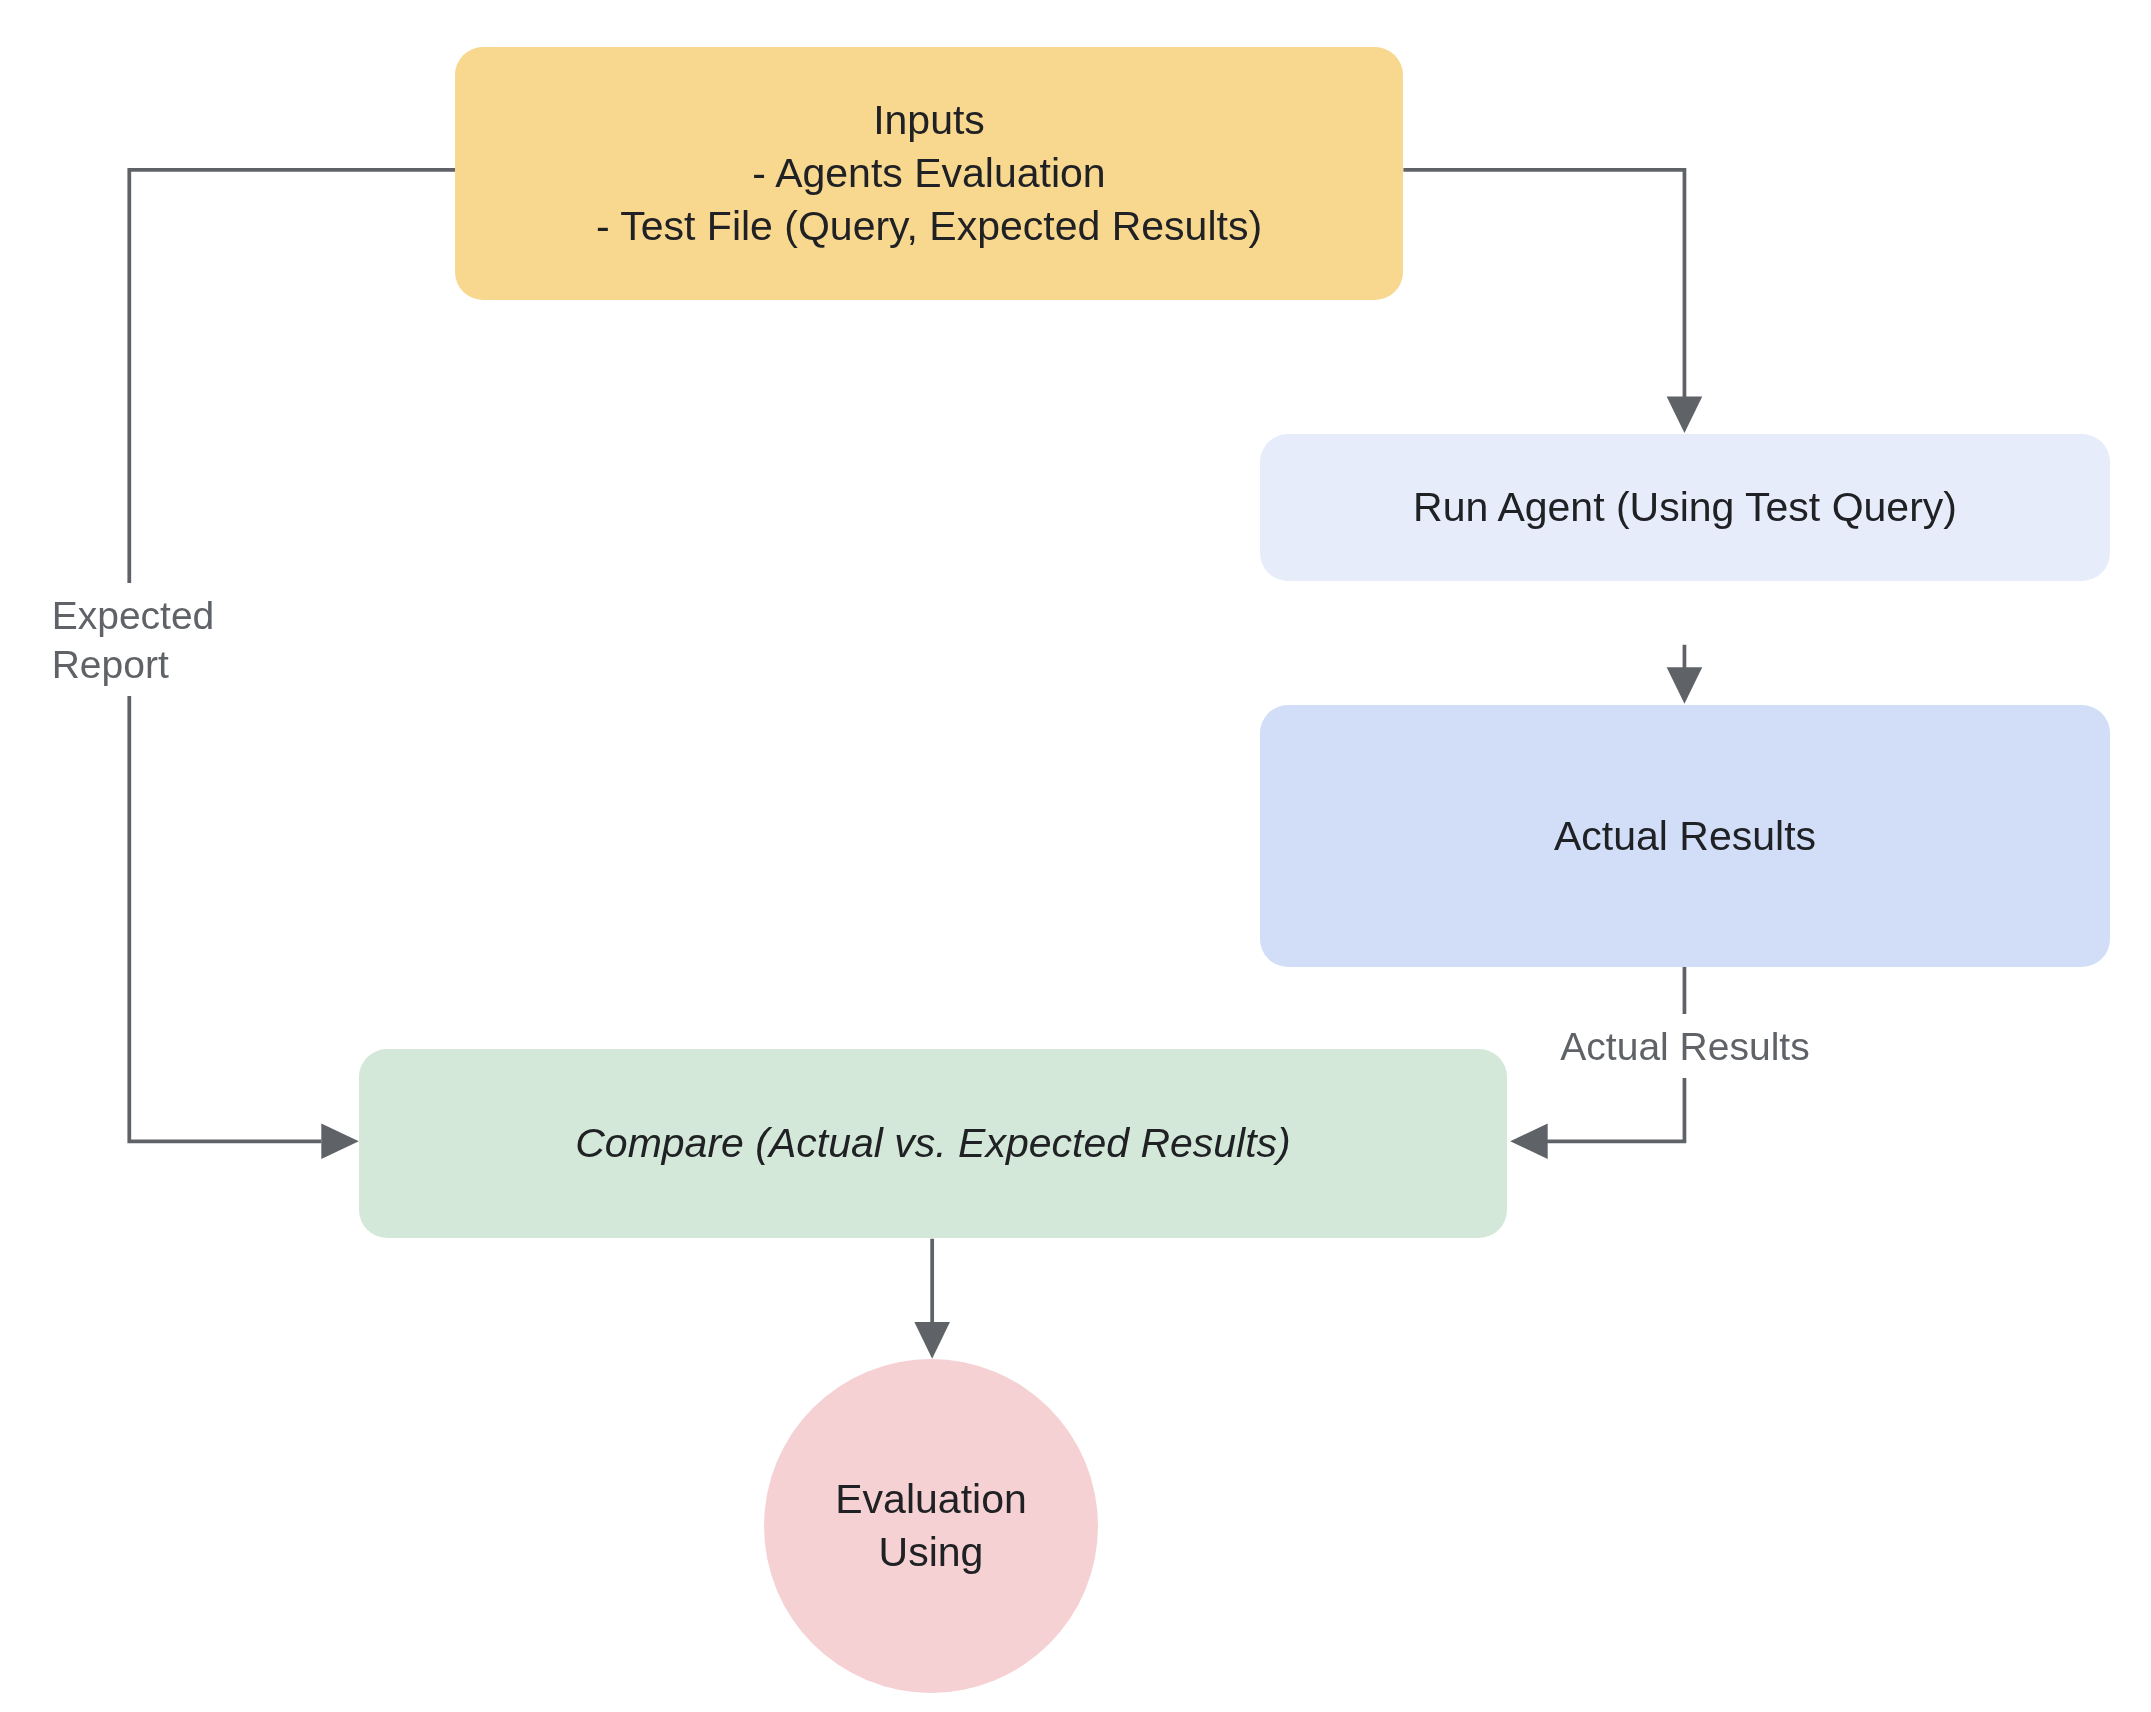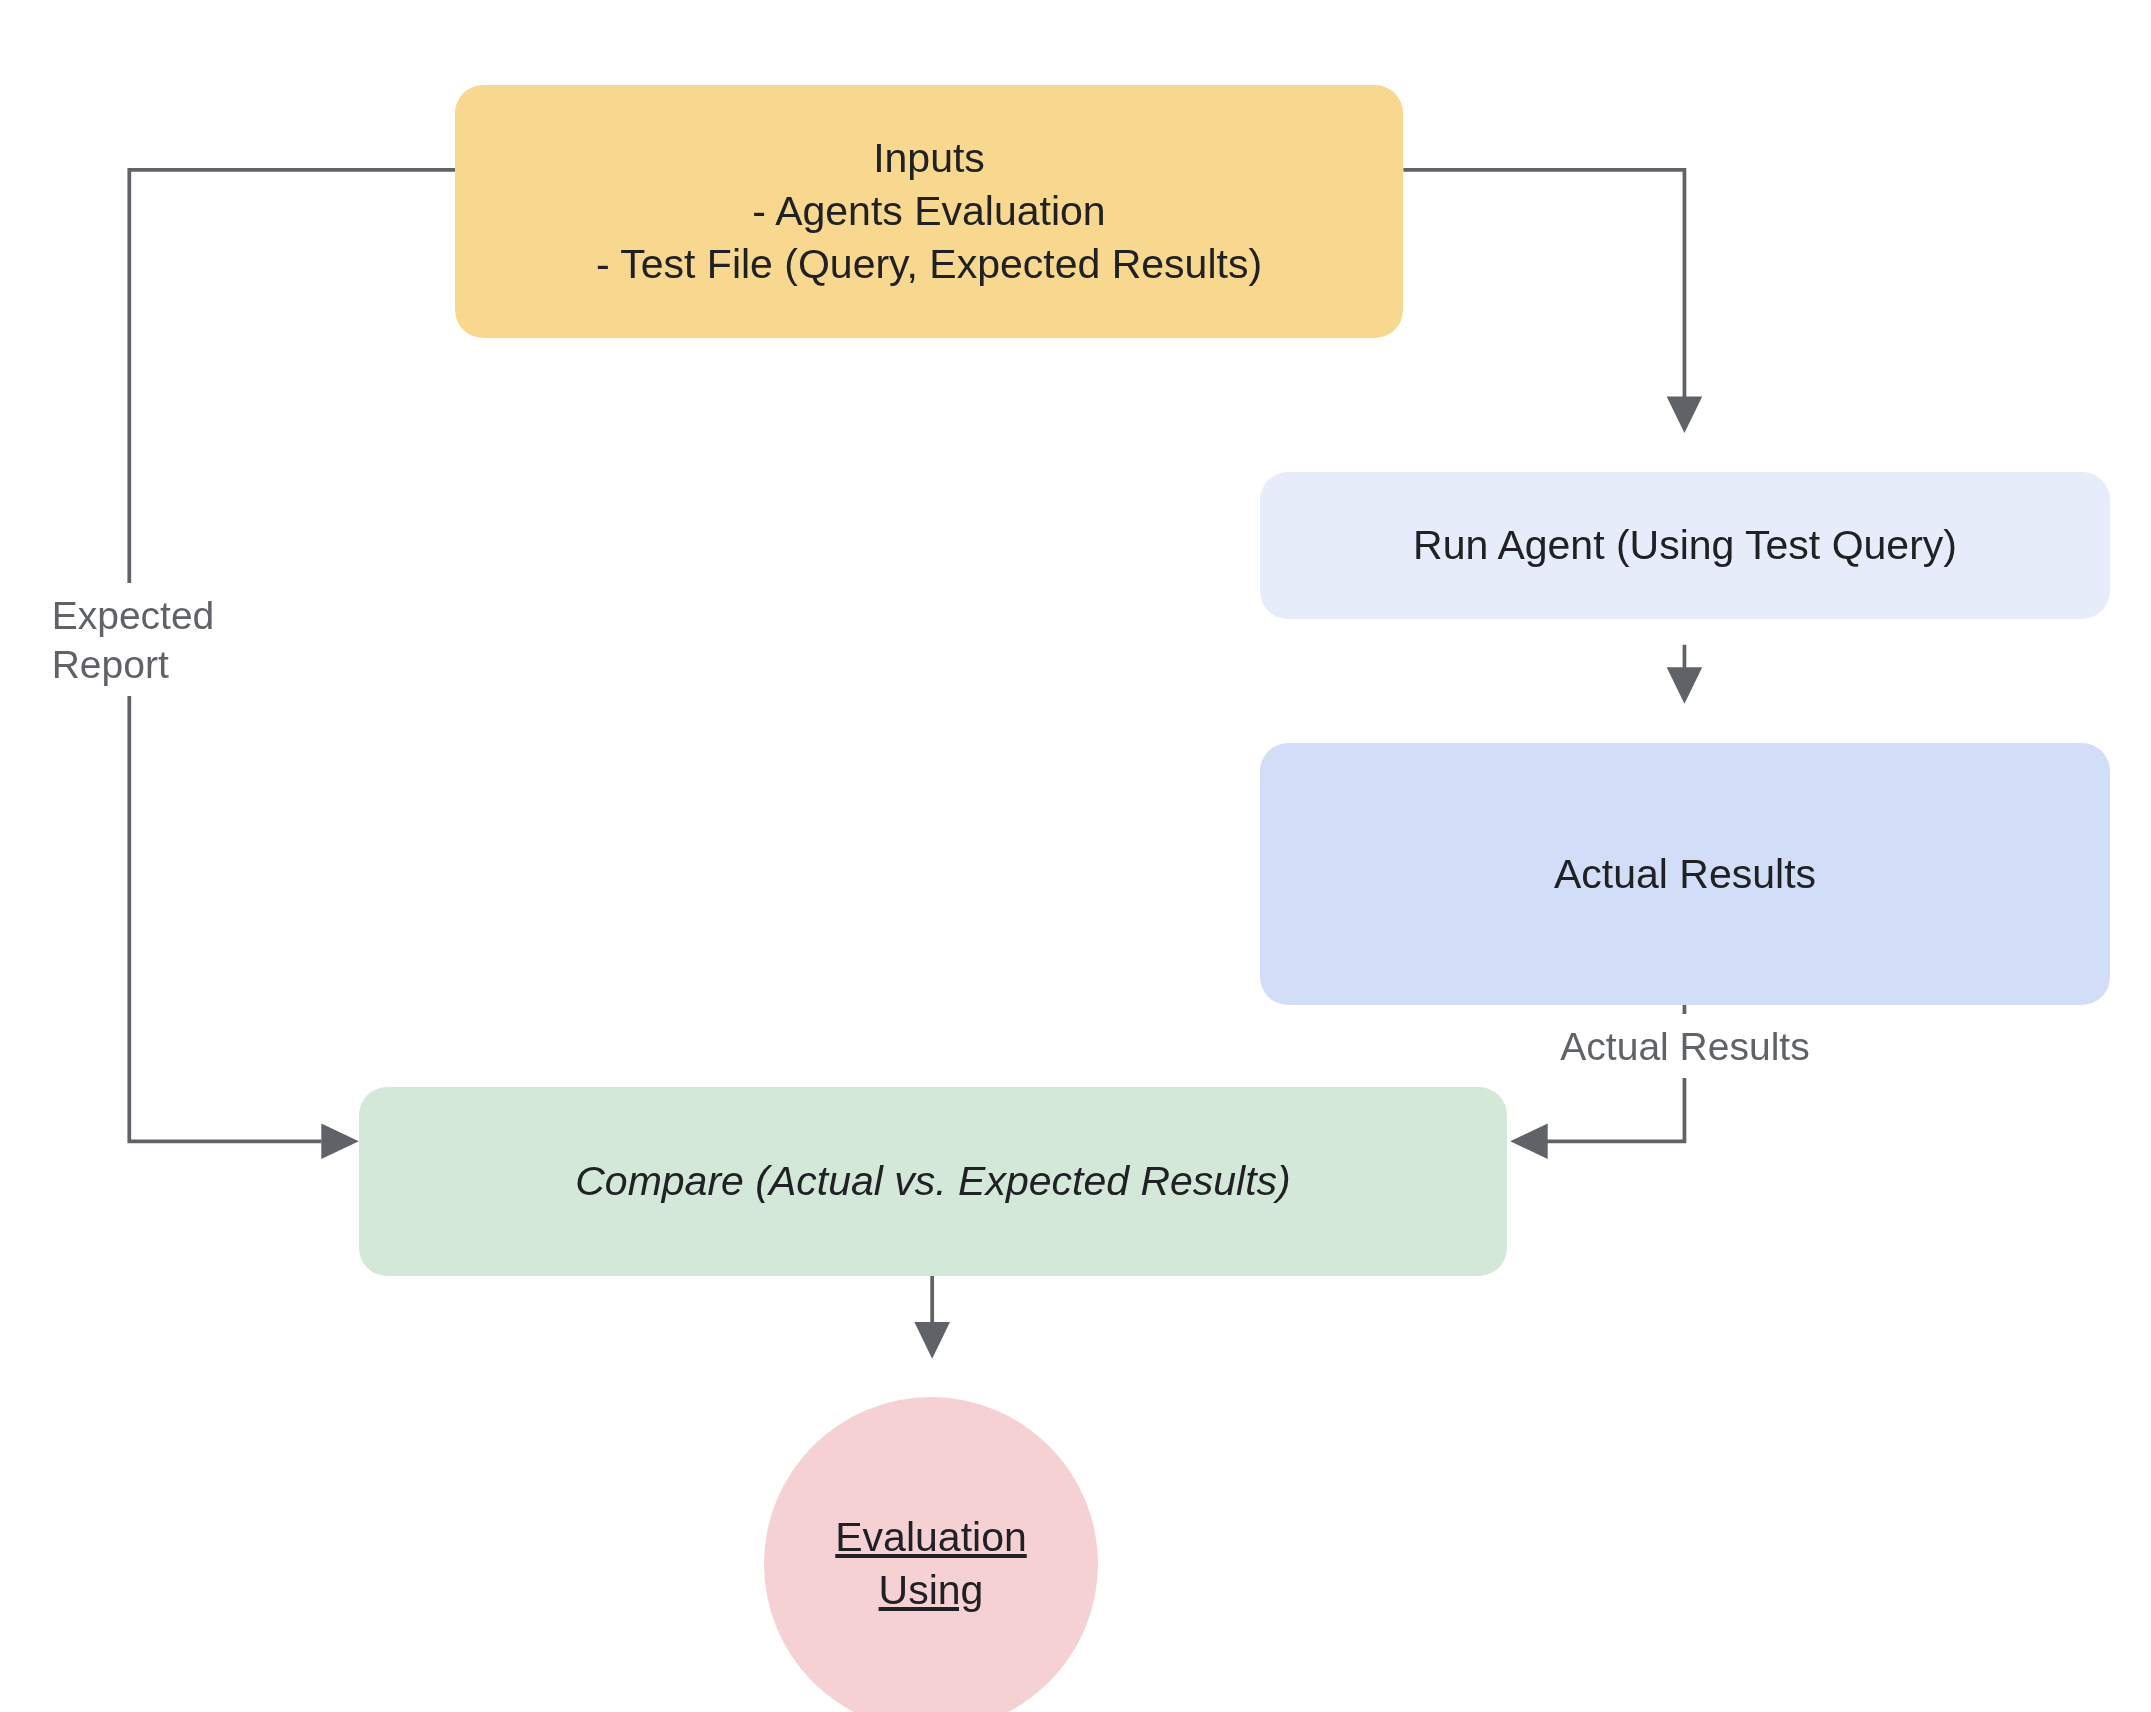--- a/index.html
+++ b/index.html
@@ -35,21 +35,20 @@
   .node {
     position: absolute;
     display: flex;
     flex-direction: column;
     align-items: center;
     justify-content: center;
     text-align: center;
     font-size: 41px;
     line-height: 53px;
     color: var(--c-node-text, #202124);
-    margin-top: 38px;
   }
   .node .nl { white-space: nowrap; }
   .rect { border-radius: 28px; }
   .node-inputs {
     left: 455px; top: 47px; width: 948px; height: 253px;
     background: var(--c-node-inputs, #F8D78E);
   }
   .node-run-agent {
     left: 1260px; top: 434px; width: 850px; height: 147px;
     background: var(--c-node-run-agent, #E7ECFB);
@@ -60,21 +59,20 @@
   }
   .node-compare {
     left: 359px; top: 1049px; width: 1148px; height: 189px;
     background: var(--c-node-compare, #D3E8D9);
     font-style: italic;
   }
   .node-evaluation {
     left: 764px; top: 1359px; width: 334px; height: 334px;
     border-radius: 50%;
     background: var(--c-node-evaluation, #F5D1D3);
-    text-decoration: underline;
   }
   .edge-label {
     position: absolute;
     transform: translateX(-50%);
     background: var(--c-canvas-bg, #ffffff);
     color: var(--c-edge-label-text, #5F6368);
     font-size: 39px;
     line-height: 49px;
     text-align: left;
     padding: 7.5px 5.6px;

